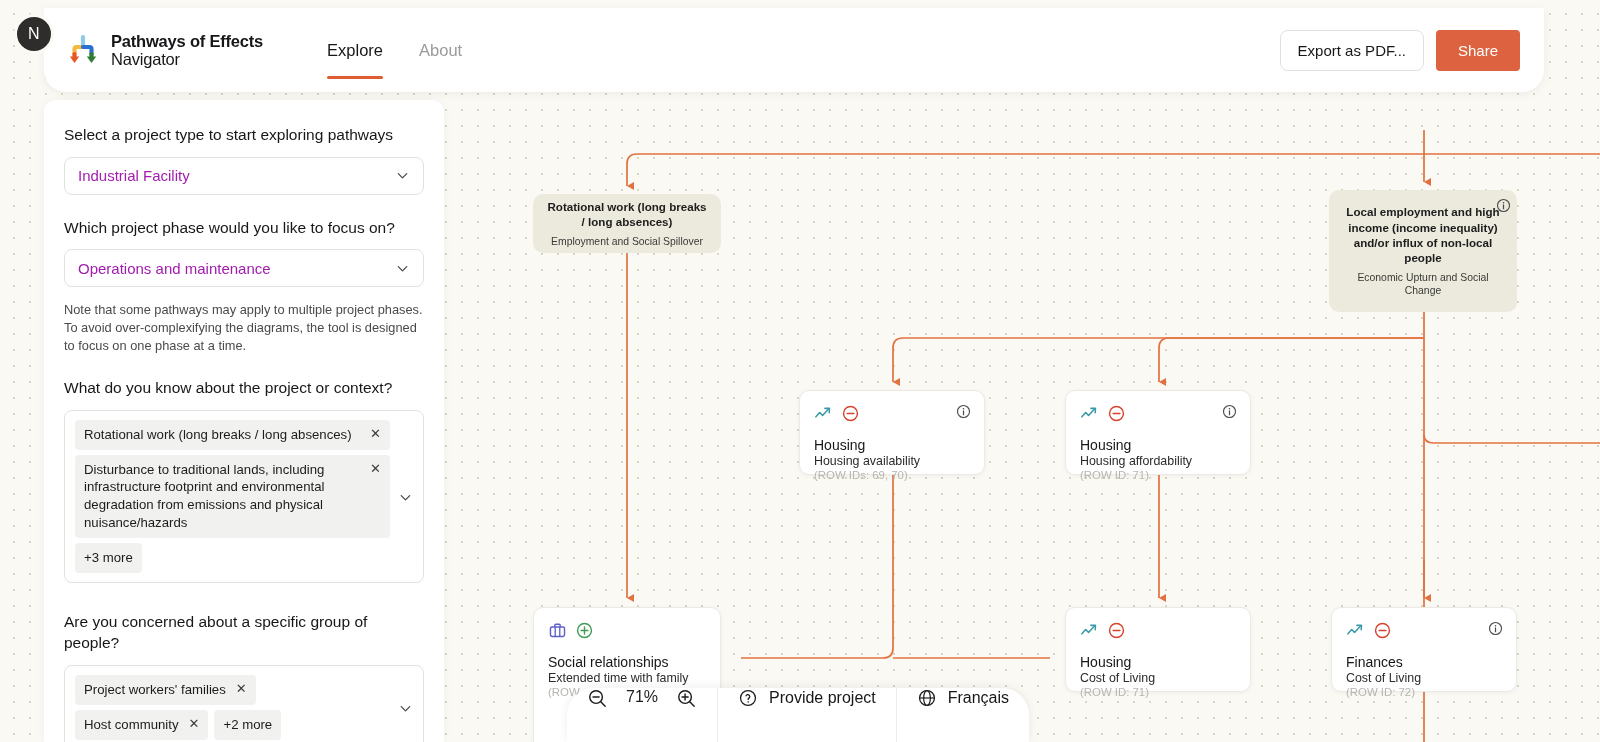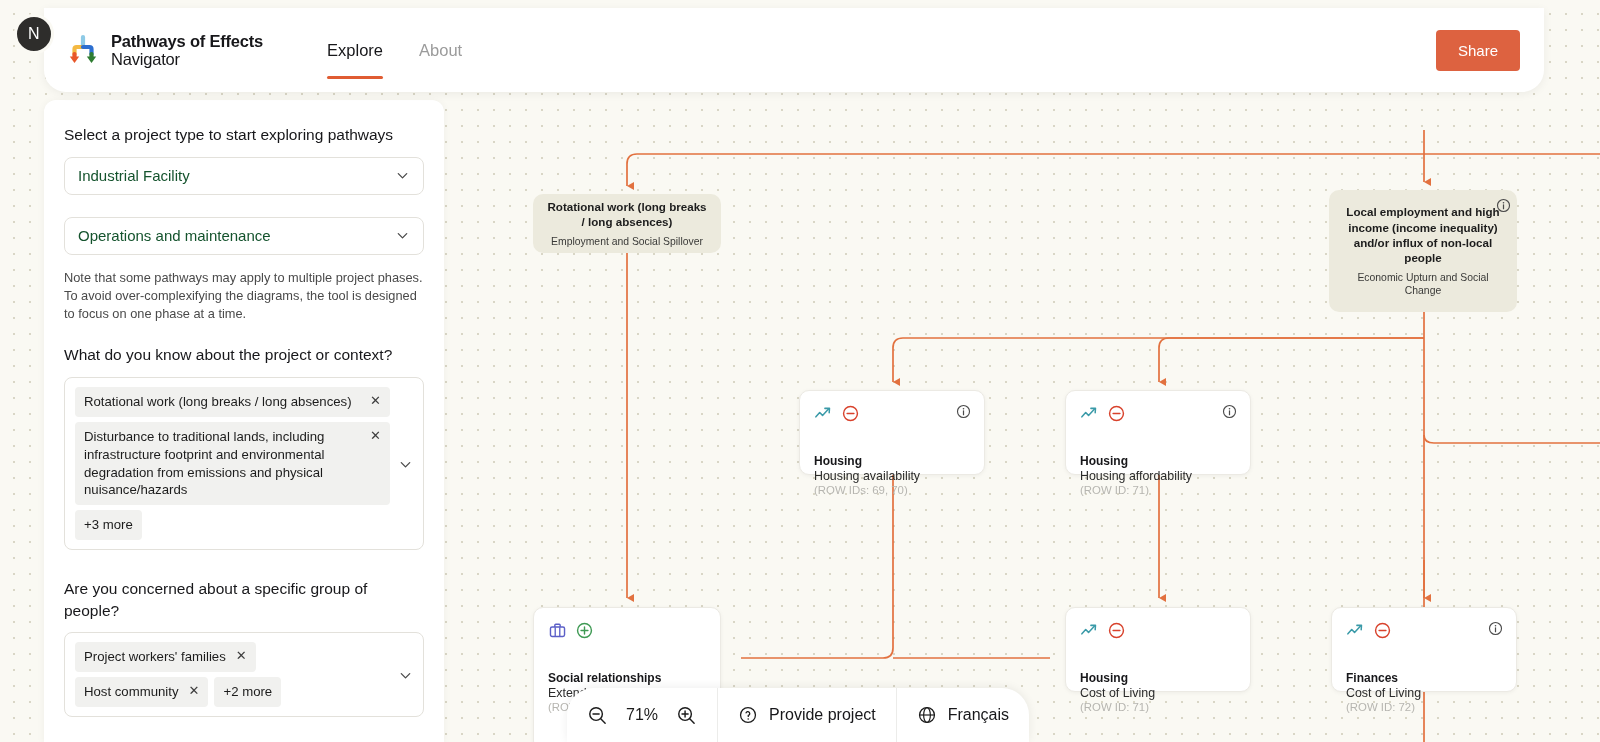--- a/index.html
+++ b/index.html
@@ -85,21 +85,21 @@
     overflow: hidden;
     z-index: 30;
   }
   .field-label {
     font-size: 15.5px; color: #17171a; font-weight: 500;
     margin-bottom: 11px; line-height: 1.4;
   }
   .select-box {
     border: 1px solid #e3e1db; border-radius: 8px;
     height: 38px; display: flex; align-items: center;
-    padding: 8px 13px; font-size: 15px; color: #14532d;
+    padding: 8px 13px; font-size: 15px; color: #a21caf;
     cursor: pointer; background: #fff;
   }
   .select-box .chev { margin-left: auto; }
   .note {
     font-size: 12.8px; color: #4a4a4a; line-height: 1.4;
     margin-top: 14px; margin-bottom: 22px;
   }
   .gap { height: 22px; }
   .multi-box {
     border: 1px solid #e3e1db; border-radius: 8px;
@@ -140,36 +140,36 @@
   .node.cause .info-i { position: absolute; right: 6px; top: 8px; }
 
   .node.effect {
     background: #fff;
     border: 1px solid #eceae4;
     box-shadow: 0 1px 4px rgba(0,0,0,.05);
     padding: 13px 14px;
   }
   .node.effect .icons { display: flex; align-items: center; gap: 8px; }
   .node.effect .info-i { position: absolute; right: 13px; top: 13px; }
-  .node.effect .cat { font-size: 12px; font-weight: bold; color: #17171a; margin-top: 31px; }
+  .node.effect .cat { font-size: 14px; font-weight: normal; color: #17171a; margin-top: 14px; }
   .node.effect .desc { font-size: 12.4px; color: #2b2b2b; margin-top: 1px; }
   .node.effect .rid { font-size: 11.4px; color: #b6b5b0; margin-top: 1px; }
 
   
   #bottombar {
     position: absolute;
     left: 567px; bottom: 0;
     height: 54px;
     background: #fff;
     border-radius: 27px 27px 0 0;
     box-shadow: 0 -1px 10px rgba(0,0,0,.07);
     display: flex; align-items: center;
     z-index: 60;
   }
-  .bb-group { display: flex; align-items: center; height: 100%; padding: 0 20px; gap: 14px; }
+  .bb-group { display: flex; align-items: flex-start; height: 100%; padding: 0 20px; gap: 14px; }
   .bb-sep { width: 1px; height: 100%; background: #ececea; }
   #zoom-level { font-size: 16px; color: #1c1c1c; min-width: 40px; text-align: center; }
   .bb-item { display: flex; align-items: center; gap: 11px; font-size: 16px; color: #17171a; cursor: pointer; }
   .ic { display: inline-flex; align-items: center; justify-content: center; }
 </style>
 </head>
 <body>
 
 <div id="canvas"></div>
 
@@ -364,38 +364,40 @@
   <div id="nav">
     <div class="nav-item active">
       <span>Explore</span>
     </div>
     <div class="nav-item inactive">
       <span>About</span>
     </div>
   </div>
 
   <div id="header-actions">
+    <button id="btn-export">Export as PDF...</button>
     <button id="btn-share">Share</button>
   </div>
 </div>
 
 <div id="sidebar">
 
   <div class="field-label">Select a project type to start exploring pathways</div>
   <div class="select-box">
     <span>Industrial Facility</span>
     <span class="chev ic">
       <svg width="15" height="15" viewBox="0 0 16 16">
           <path d="M3.5,6 L8,10.5 L12.5,6" fill="none" stroke="#4a4a4a" stroke-width="1.4" stroke-linecap="round" stroke-linejoin="round"></path>
         </svg>
     </span>
   </div>
 
   <div class="gap"></div>
 
+  <div class="field-label">Which project phase would you like to focus on?</div>
   <div class="select-box">
     <span>Operations and maintenance</span>
     <span class="chev ic">
       <svg width="15" height="15" viewBox="0 0 16 16">
           <path d="M3.5,6 L8,10.5 L12.5,6" fill="none" stroke="#4a4a4a" stroke-width="1.4" stroke-linecap="round" stroke-linejoin="round"></path>
         </svg>
     </span>
   </div>
 
   <div class="note">Note that some pathways may apply to multiple project phases. To avoid over-complexifying the diagrams, the tool is designed to focus on one phase at a time.</div>

